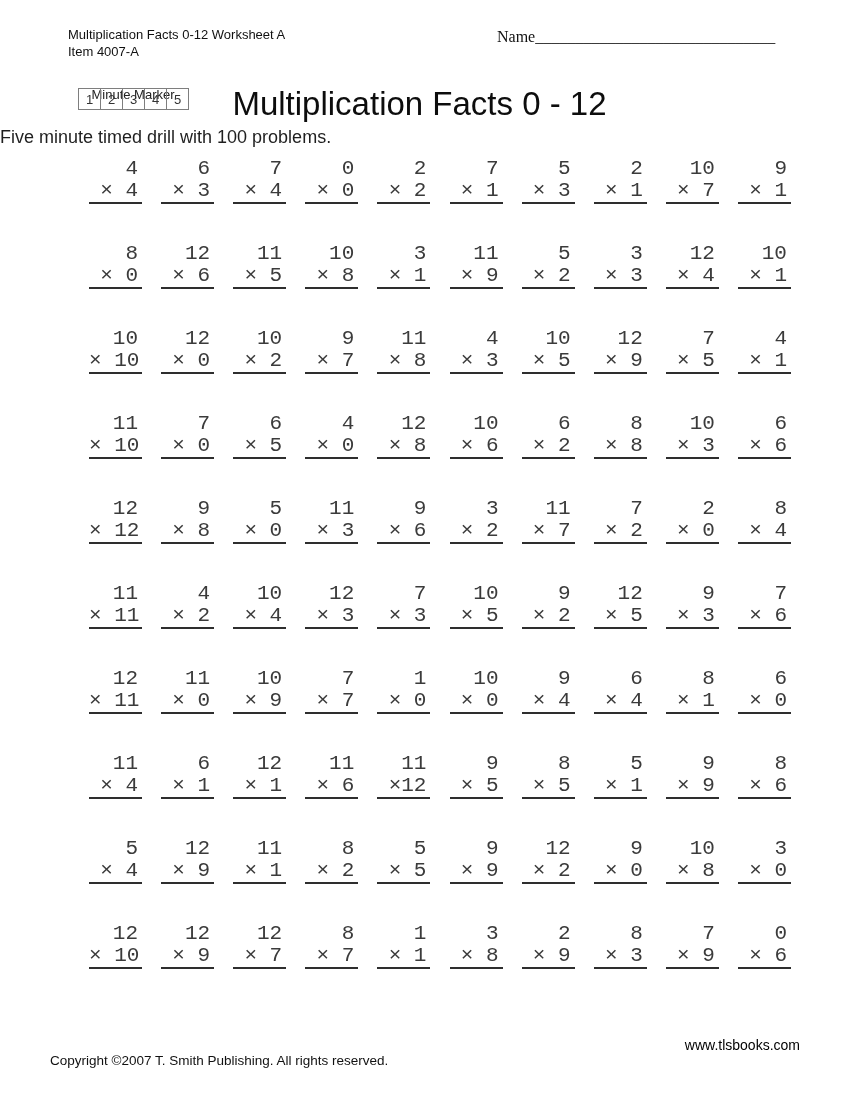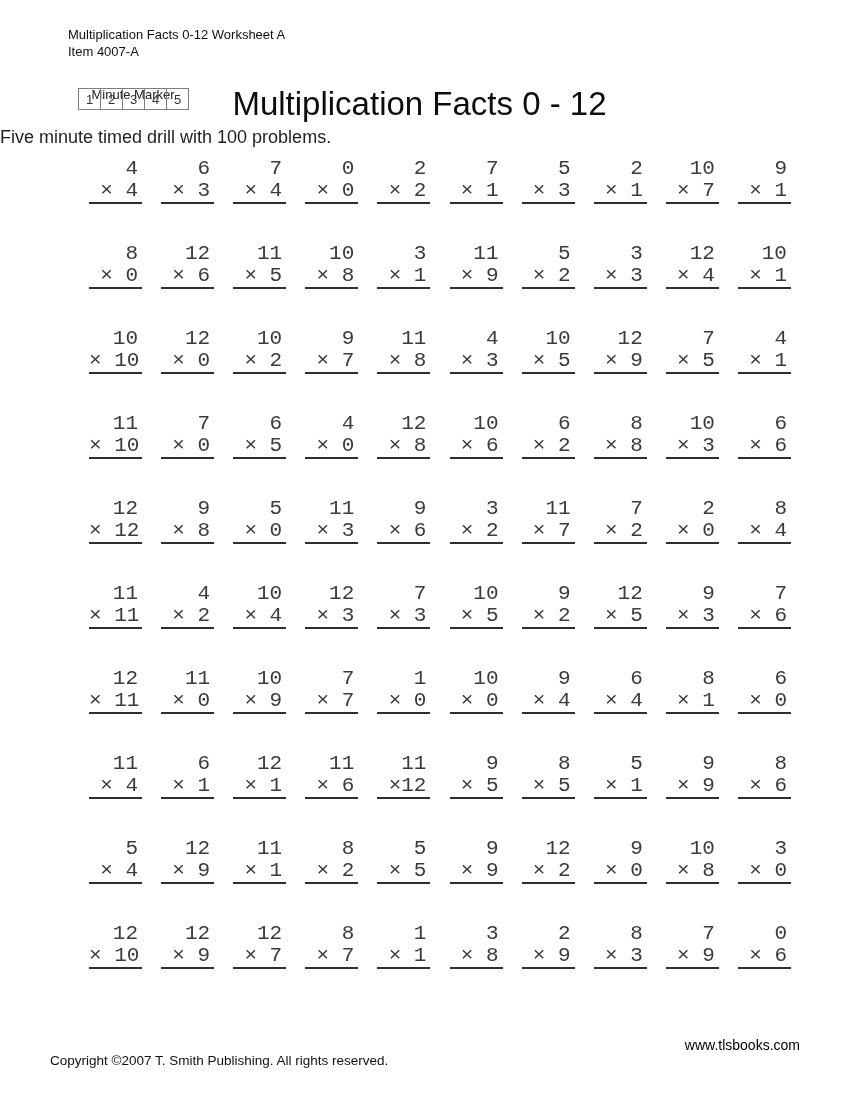--- a/index.html
+++ b/index.html
@@ -45,20 +45,21 @@
 <body>
 
 <div id="page">
 
   <div class="hdr-left">
     <div>Multiplication Facts 0-12 Worksheet A</div>
     <div>Item 4007-A</div>
   </div>
 
   <div class="hdr-right">
+    <div class="line1"><span>Name</span><span>______________________________</span></div>
   </div>
 
   <div class="minute-label">Minute Marker</div>
   <div class="minute-table" id="minute-table">
       <div class="minute-cell">1</div>
       <div class="minute-cell">2</div>
       <div class="minute-cell">3</div>
       <div class="minute-cell">4</div>
       <div class="minute-cell">5</div>
     </div>

